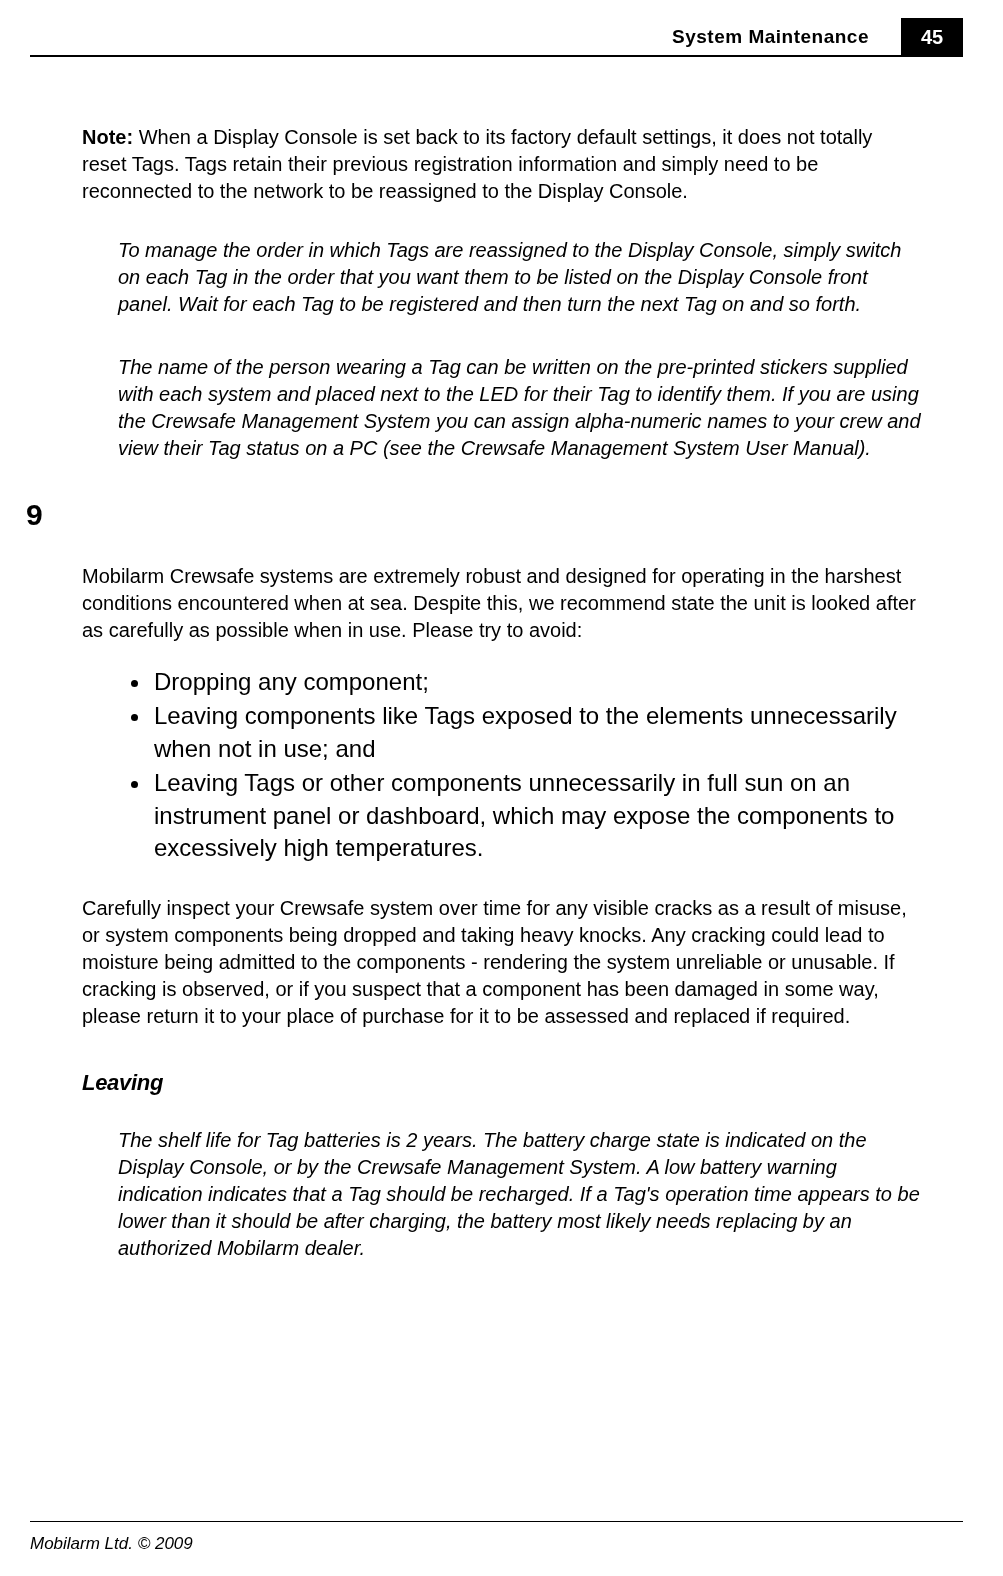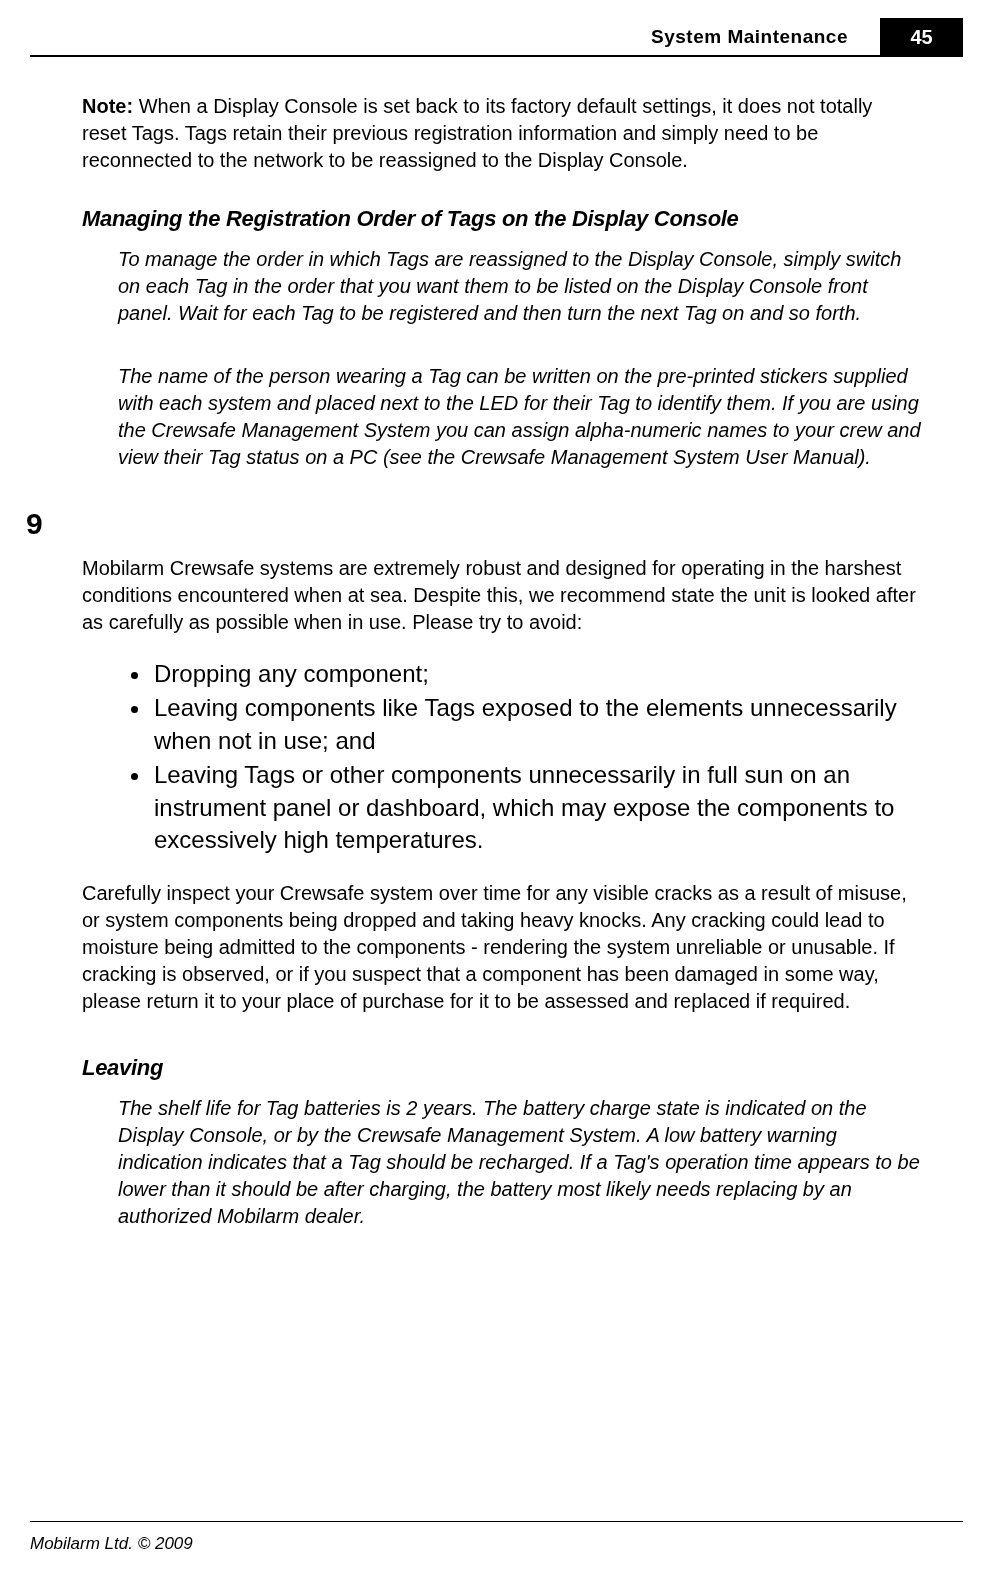--- a/index.html
+++ b/index.html
@@ -22,28 +22,28 @@
       font-weight: bold;
       font-size: 19px;
       padding: 8px 12px 6px 0;
       letter-spacing: 0.5px;
     }
     .header-page {
       background: #000;
       color: #fff;
       font-weight: bold;
       font-size: 20px;
-      width: 83px;
+      width: 62px;
       text-align: center;
       padding: 8px 0 6px 0;
     }
     .content {
       padding: 36px 82px 0 82px;
     }
-    p { font-size: 20px; line-height: 1.35; }
+    p { font-size: 20px; line-height: 1.35; margin-top: 31px; }
     .note-para { margin-bottom: 32px; }
     .note-para .note-label { font-weight: bold; }
     .subheading {
       font-style: italic;
       font-weight: bold;
       font-size: 22px;
       margin-bottom: 14px;
       letter-spacing: -0.3px;
     }
     .indent-block {
@@ -95,21 +95,20 @@
   <div class="header-title">System Maintenance</div>
   <div class="header-page">45</div>
 </div>
 
 <div class="content">
 
   <p class="note-para">
     <span class="note-label">Note:</span><span> When a Display Console is set back to its factory default settings, it does not totally reset Tags. Tags retain their previous registration information and simply need to be reconnected to the network to be reassigned to the Display Console.</span>
   </p>
 
-  <div class="subheading">Managing the Registration Order of Tags on the Display Console</div>
   <div class="indent-block">
     <p>To manage the order in which Tags are reassigned to the Display Console, simply switch on each Tag in the order that you want them to be listed on the Display Console front panel. Wait for each Tag to be registered and then turn the next Tag on and so forth.</p>
   </div>
 
   <div class="indent-block">
     <p>The name of the person wearing a Tag can be written on the pre-printed stickers supplied with each system and placed next to the LED for their Tag to identify them. If you are using the Crewsafe Management System you can assign alpha-numeric names to your crew and view their Tag status on a PC (see the Crewsafe Management System User Manual).</p>
   </div>
 
   <div class="section-row">
     <div class="section-num">9</div>

